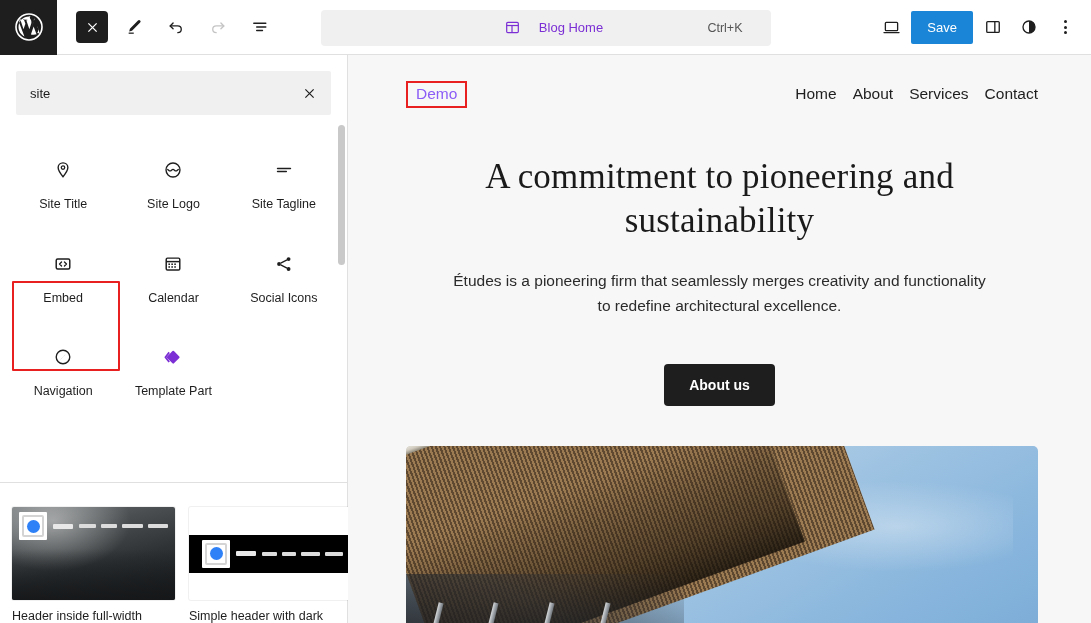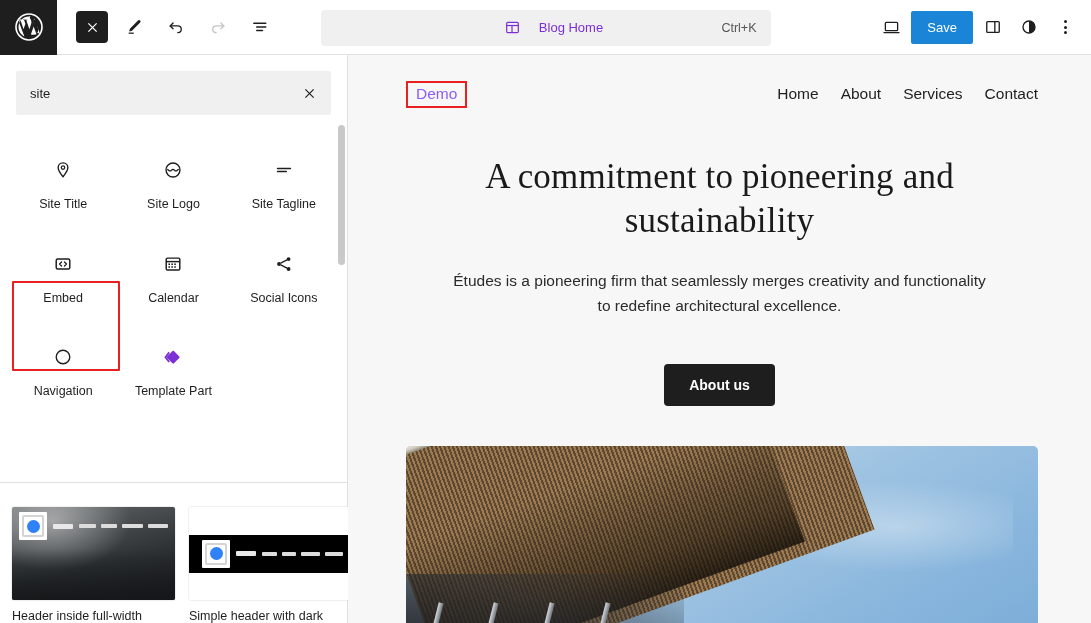--- a/index.html
+++ b/index.html
@@ -51,21 +51,21 @@
     display: flex; align-items: center;
     position: relative;
     cursor: pointer;
   }
   .cmd-center {
     position: absolute; left: 16px; right: 0;
     display: flex; align-items: center; justify-content: center; gap: 18px;
   }
   .cmd-label { font-size: 13px; color: #7b2fd4; }
   .cmd-shortcut {
-    position: absolute; right: 14px;
+    position: absolute; right: 28px;
     font-size: 12.5px; color: #555;
   }
 
   .tb-right {
     margin-left: auto; display: flex; align-items: center;
     gap: 4px; padding-right: 10px;
   }
   .save-btn {
     background: #1a85d6; color: #fff;
     border: none; border-radius: 2px;
@@ -206,21 +206,21 @@
     display: flex; align-items: center;
     padding: 26px 53px 0 58px;
   }
   .site-title {
     font-size: 15.5px; color: #8b5cf6;
     border: 2px solid #e8201f;
     padding: 3px 8px 4px 8px;
     line-height: 1; cursor: pointer;
     font-family: "Liberation Sans", sans-serif;
   }
-  .site-nav { margin-left: auto; display: flex; gap: 22px; }
+  .site-nav { margin-left: auto; display: flex; gap: 16px; }
   .site-nav a {
     font-size: 15.5px; color: #1e1e1e; text-decoration: none;
     font-family: "Liberation Sans", sans-serif;
   }
   .hero {
     text-align: center; padding: 47px 90px 0 90px;
   }
   .hero h1 {
     font-family: "Liberation Serif", serif;
     font-size: 35px; font-weight: 400; color: #1a1a1a;

